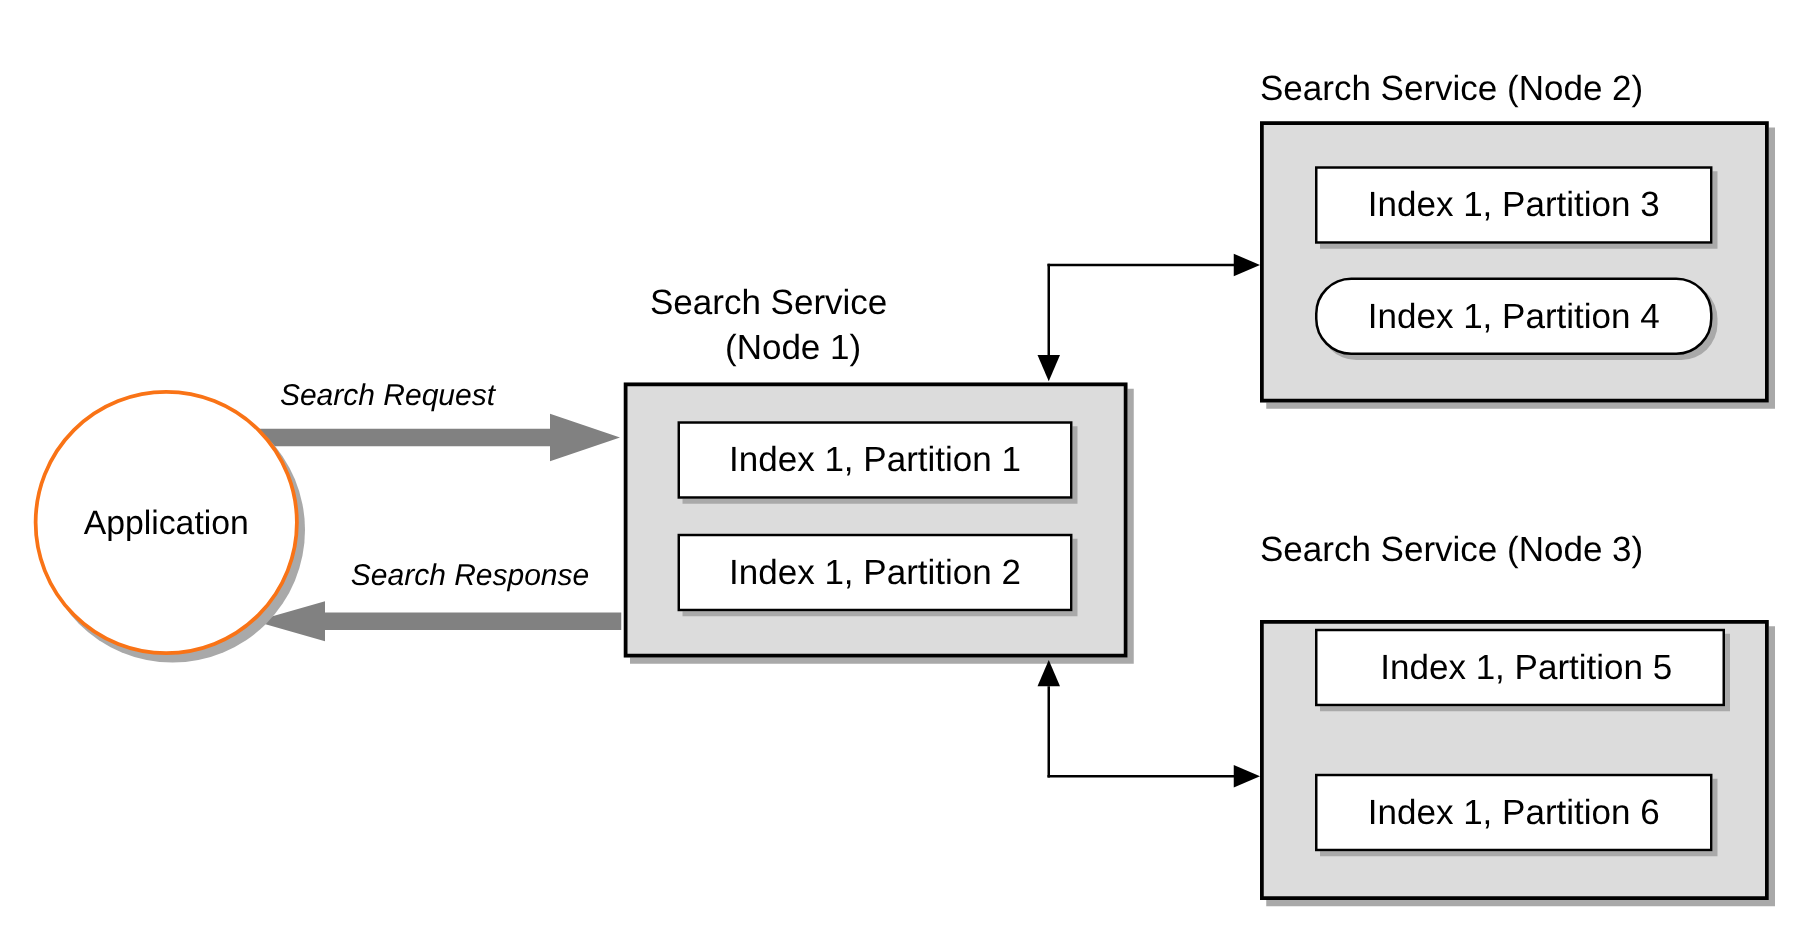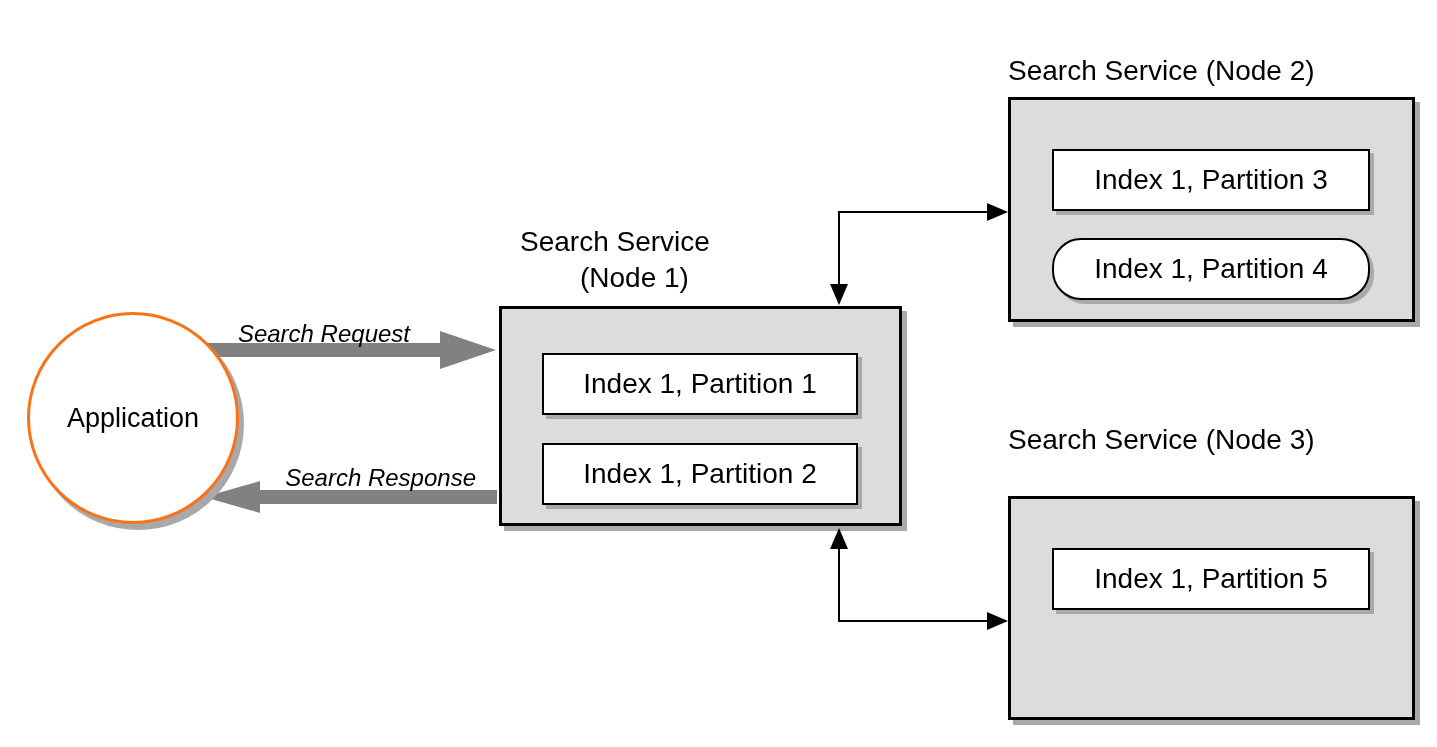--- a/index.html
+++ b/index.html
@@ -46,27 +46,26 @@
   .partition {
     position: absolute;
     background: #ffffff;
     border: 2px solid #000000;
     box-shadow: 4px 4px 0 #a9a9a9;
     display: flex;
     align-items: center;
     justify-content: center;
     font-size: 28px;
     z-index: 3;
-    margin-top: 16px;
   }
   #p1 { left: 542px;  top: 337px; width: 312px; height: 58px; }
   #p2 { left: 542px;  top: 427px; width: 312px; height: 58px; }
   #p3 { left: 1052px; top: 133px; width: 314px; height: 58px; }
   #p4 { left: 1052px; top: 222px; width: 314px; height: 58px; border-radius: 29px; }
-  #p5 { left: 1052px; top: 532px; width: 314px; height: 58px; }
+  #p5 { left: 1052px; top: 503px; width: 314px; height: 58px; padding-left: 10px; }
   #p6 { left: 1052px; top: 619px; width: 314px; height: 58px; }
   
   .node-title {
     position: absolute;
     font-size: 28px;
     text-align: left;
     white-space: nowrap;
     z-index: 4;
   }
   #node1-title-line1 { left: 520px; top: 226px; width: 272px; }
@@ -96,24 +95,23 @@
   #response-head {
     left: 204px; top: 481px;
     border-top: 16px solid transparent;
     border-bottom: 16px solid transparent;
     border-right: 56px solid #818181;
   }
   .flow-label {
     position: absolute;
     font-size: 24px;
     font-style: italic;
-    text-align: right;
+    text-align: center;
     white-space: nowrap;
     z-index: 4;
-    margin-top: 17px;
   }
   #request-label  { left: 210px; top: 303px; width: 200px; }
   #response-label { left: 276px; top: 447px; width: 200px; }
   
   .conn-line {
     position: absolute;
     background: #000000;
     z-index: 1;
   }
   #conn12-v { left: 838px; top: 211px; width: 2px; height: 74px; }
@@ -180,20 +178,23 @@
   </div>
   <div class="partition" id="p4">
     <span>Index 1, Partition 4</span>
   </div>
 
   <div class="node-title" id="node3-title">Search Service (Node 3)</div>
   <div class="node-box" id="node3-box"></div>
   <div class="partition" id="p5">
     <span>Index 1, Partition 5</span>
   </div>
+  <div class="partition" id="p6">
+    <span>Index 1, Partition 6</span>
+  </div>
 
   <div class="conn-line" id="conn12-v"></div>
   <div class="conn-line" id="conn12-h"></div>
   <div class="conn-head" id="conn12-head-down"></div>
   <div class="conn-head" id="conn12-head-right"></div>
 
   <div class="conn-line" id="conn13-v"></div>
   <div class="conn-line" id="conn13-h"></div>
   <div class="conn-head" id="conn13-head-up"></div>
   <div class="conn-head" id="conn13-head-right"></div>

